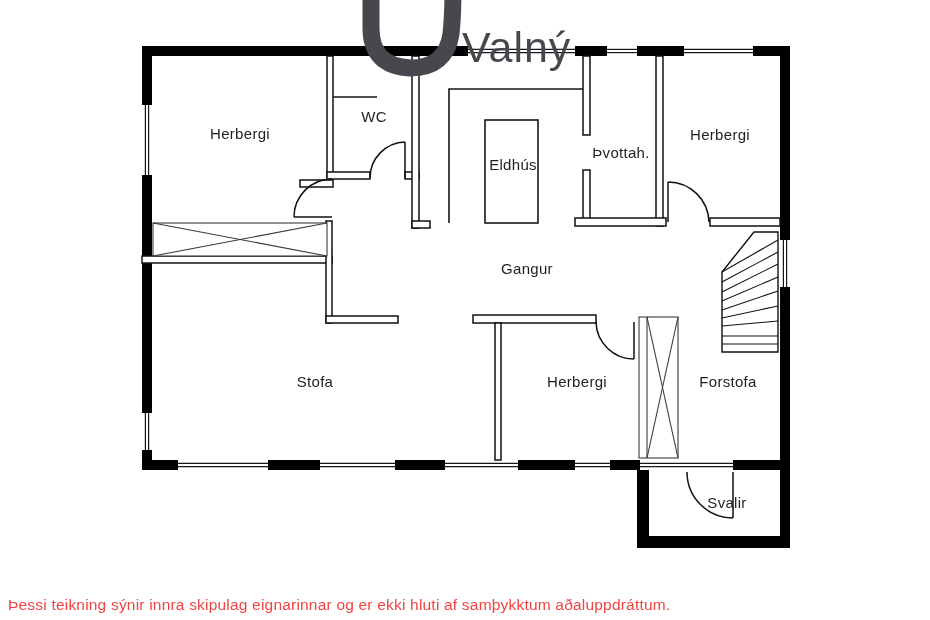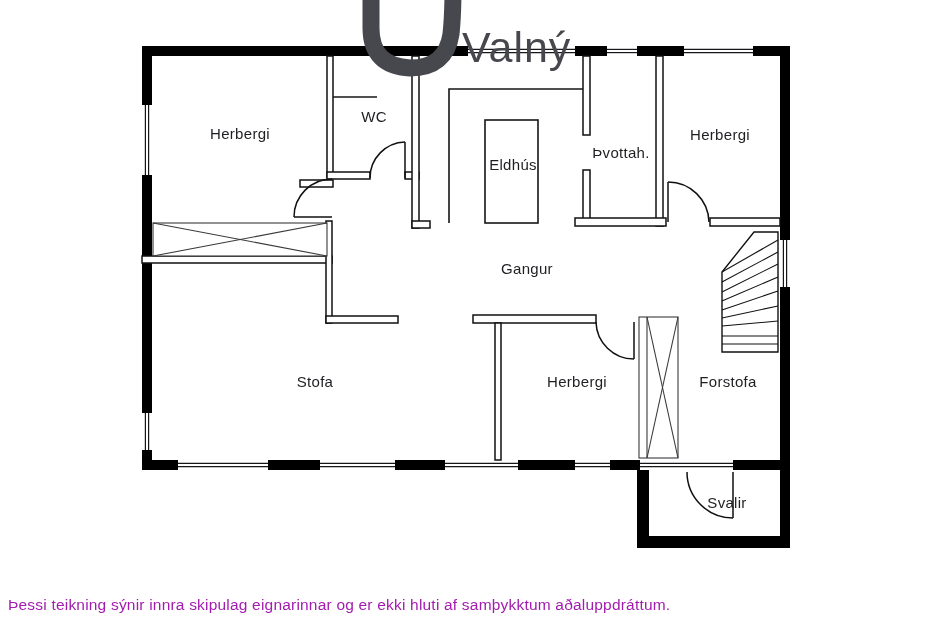--- a/index.html
+++ b/index.html
@@ -5,21 +5,21 @@
   html,body{margin:0;padding:0;background:#ffffff;}
   .canvas{
     position:relative;width:930px;height:620px;background:#fff;overflow:hidden;
     font-family:"Liberation Sans", sans-serif;
   }
   svg{position:absolute;left:0;top:0;}
   .room-label{font-size:15px;fill:#1f1f23;text-anchor:middle;letter-spacing:.3px;}
   .logo-text{font-size:43px;fill:#47474e;letter-spacing:1px;}
   .disclaimer{
     position:absolute;left:8px;top:596px;width:900px;
-    font-size:15.5px;color:#a21caf;letter-spacing:.2px;
+    font-size:15.5px;color:#ef4444;letter-spacing:.2px;
   }
 </style>
 </head>
 <body>
 
 <div class="canvas">
 <svg width="930" height="620" viewBox="0 0 930 620">
 
   <g fill="#000">
     <rect x="142" y="46" width="648" height="10"></rect>

